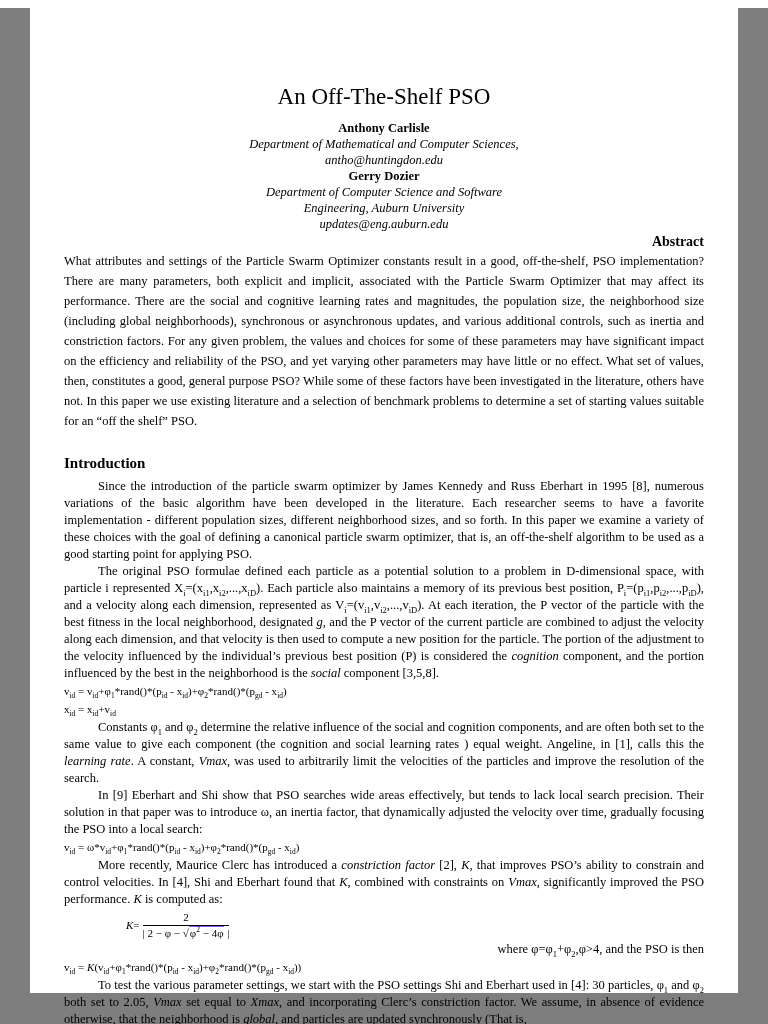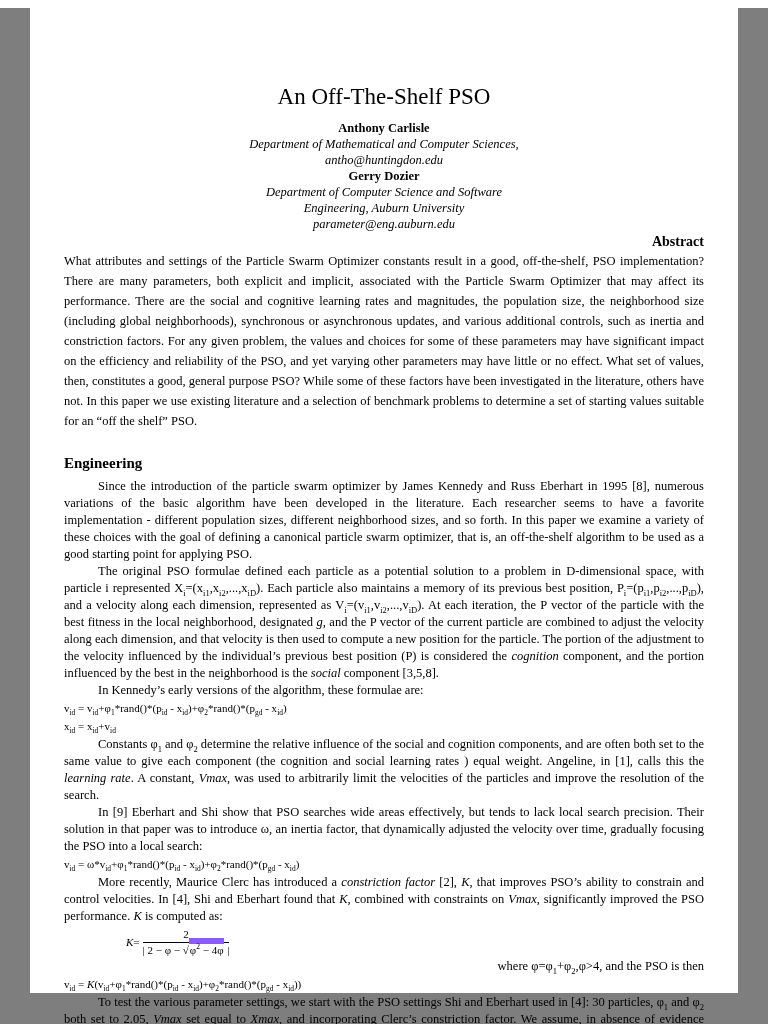--- a/index.html
+++ b/index.html
@@ -97,21 +97,21 @@
   .frac .den{
     display:block;
     padding-top:1px;
     white-space:nowrap;
   }
   .sqrt{
     display:inline-block;
     white-space:nowrap;
   }
   .sqrt .radicand{
-    border-top:6px solid #8b5cf6;
+    border-top:1px solid #8b5cf6;
     padding:0 1px;
     font-family:Liberation Serif, serif;
   }
 </style>
 </head>
 <body>
 
 <div class="top-strip"></div>
 
 <div class="page">
@@ -121,33 +121,32 @@
   <div class="authors">
     <div class="author">
       <div class="name">Anthony Carlisle</div>
       <div class="affil">Department of Mathematical and Computer Sciences,</div>
       <div class="email">antho@huntingdon.edu</div>
     </div>
     <div class="author">
       <div class="name">Gerry Dozier</div>
       <div class="affil">Department of Computer Science and Software</div>
       <div class="affil">Engineering, Auburn University</div>
-      <div class="email">parameter@eng.auburn.edu</div>
+      <div class="email">updates@eng.auburn.edu</div>
     </div>
   </div>
 
   <div class="abstract-heading">Abstract</div>
   <p class="abstract-text">What attributes and settings of the Particle Swarm Optimizer constants result in a good, off-the-shelf, PSO implementation? There are many parameters, both explicit and implicit, associated with the Particle Swarm Optimizer that may affect its performance. There are the social and cognitive learning rates and magnitudes, the population size, the neighborhood size (including global neighborhoods), synchronous or asynchronous updates, and various additional controls, such as inertia and constriction factors. For any given problem, the values and choices for some of these parameters may have significant impact on the efficiency and reliability of the PSO, and yet varying other parameters may have little or no effect. What set of values, then, constitutes a good, general purpose PSO? While some of these factors have been investigated in the literature, others have not. In this paper we use existing literature and a selection of benchmark problems to determine a set of starting values suitable for an “off the shelf” PSO.</p>
 
-  <div class="intro-heading">Engineering</div>
+  <div class="intro-heading">Introduction</div>
 
   <div class="content">
       <div class="blk p"><span>Since the introduction of the particle swarm optimizer by James Kennedy and Russ Eberhart in 1995 [8], numerous variations of the basic algorithm have been developed in the literature. Each researcher seems to have a favorite implementation - different population sizes, different neighborhood sizes, and so forth. In this paper we examine a variety of these choices with the goal of defining a canonical particle swarm optimizer, that is, an off-the-shelf algorithm to be used as a good starting point for applying PSO.</span></div>
       <div class="blk p"><span>The original PSO formulae defined each particle as a potential solution to a problem in D-dimensional space, with particle i represented X</span><sub>i</sub><span>=(x</span><sub>i1</sub><span>,x</span><sub>i2</sub><span>,...,x</span><sub>iD</sub><span>). Each particle also maintains a memory of its previous best position, P</span><sub>i</sub><span>=(p</span><sub>i1</sub><span>,p</span><sub>i2</sub><span>,...,p</span><sub>iD</sub><span>), and a velocity along each dimension, represented as V</span><sub>i</sub><span>=(v</span><sub>i1</sub><span>,v</span><sub>i2</sub><span>,...,v</span><sub>iD</sub><span>). At each iteration, the P vector of the particle with the best fitness in the local neighborhood, designated </span><i>g</i><span>, and the P vector of the current particle are combined to adjust the velocity along each dimension, and that velocity is then used to compute a new position for the particle. The portion of the adjustment to the velocity influenced by the individual’s previous best position (P) is considered the </span><i>cognition</i><span> component, and the portion influenced by the best in the neighborhood is the </span><i>social</i><span> component [3,5,8].</span></div>
-      <div class="blk p"><span>In Kennedy’s early versions of the algorithm, these formulae are:</span></div>
       <div class="blk formula"><span>v</span><sub>id</sub><span> = v</span><sub>id</sub><span>+φ</span><sub>1</sub><span>*rand()*(p</span><sub>id</sub><span> - x</span><sub>id</sub><span>)+φ</span><sub>2</sub><span>*rand()*(p</span><sub>gd</sub><span> - x</span><sub>id</sub><span>)</span></div>
       <div class="blk formula"><span>x</span><sub>id</sub><span> = x</span><sub>id</sub><span>+</span><span>v</span><sub>id</sub></div>
       <div class="blk p"><span>Constants φ</span><sub>1</sub><span> and φ</span><sub>2</sub><span> determine the relative influence of the social and cognition components, and are often both set to the same value to give each component (the cognition and social learning rates ) equal weight. Angeline, in [1], calls this the </span><i>learning rate</i><span>. A constant, </span><i>Vmax</i><span>, was used to arbitrarily limit the velocities of the particles and improve the resolution of the search.</span></div>
       <div class="blk p"><span>In [9] Eberhart and Shi show that PSO searches wide areas effectively, but tends to lack local search precision. Their solution in that paper was to introduce ω, an inertia factor, that dynamically adjusted the velocity over time, gradually focusing the PSO into a local search:</span></div>
       <div class="blk formula"><span>v</span><sub>id</sub><span> = ω*v</span><sub>id</sub><span>+φ</span><sub>1</sub><span>*rand()*(p</span><sub>id</sub><span> - x</span><sub>id</sub><span>)+φ</span><sub>2</sub><span>*rand()*(p</span><sub>gd</sub><span> - x</span><sub>id</sub><span>)</span></div>
       <div class="blk p"><span>More recently, Maurice Clerc has introduced a </span><i>constriction factor</i><span> [2], </span><i>K</i><span>, that improves PSO’s ability to constrain and control velocities. In [4], Shi and Eberhart found that </span><i>K</i><span>, combined with constraints on </span><i>Vmax</i><span>, significantly improved the PSO performance. </span><i>K</i><span> is computed as:</span></div>
       <div class="blk kformula">
         <i>K</i>
         <span> = </span>
         <span class="frac">

